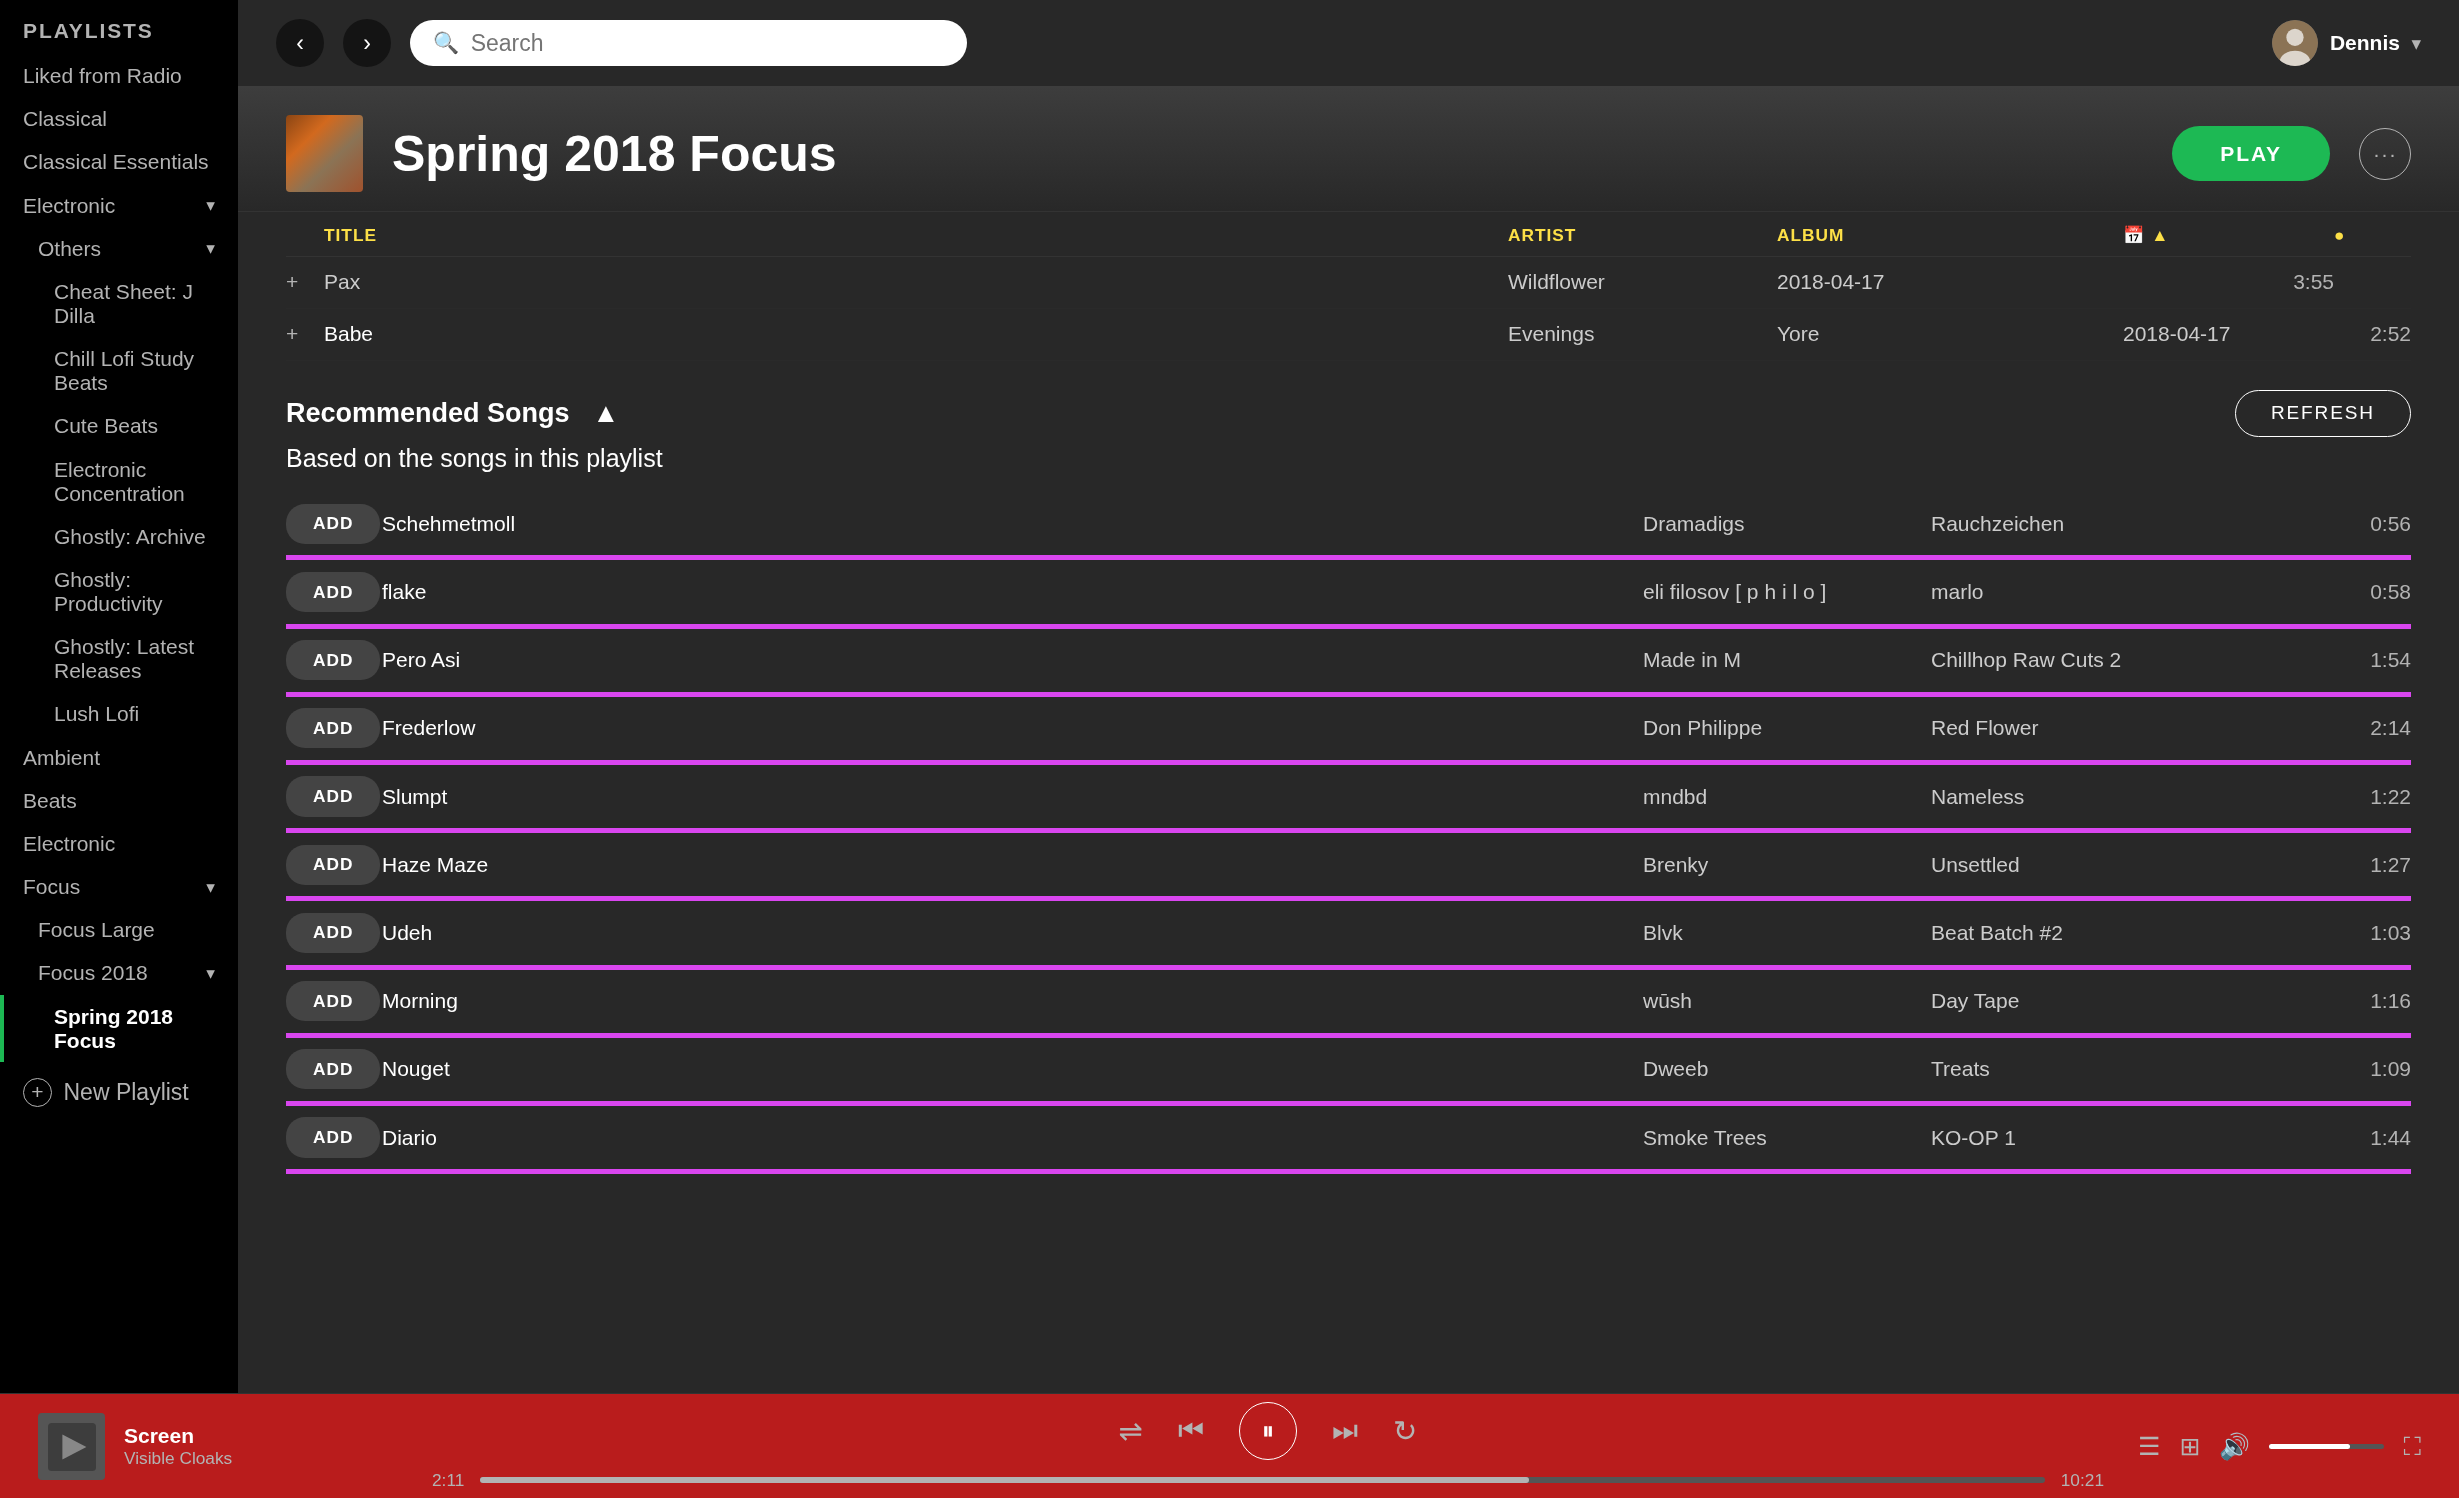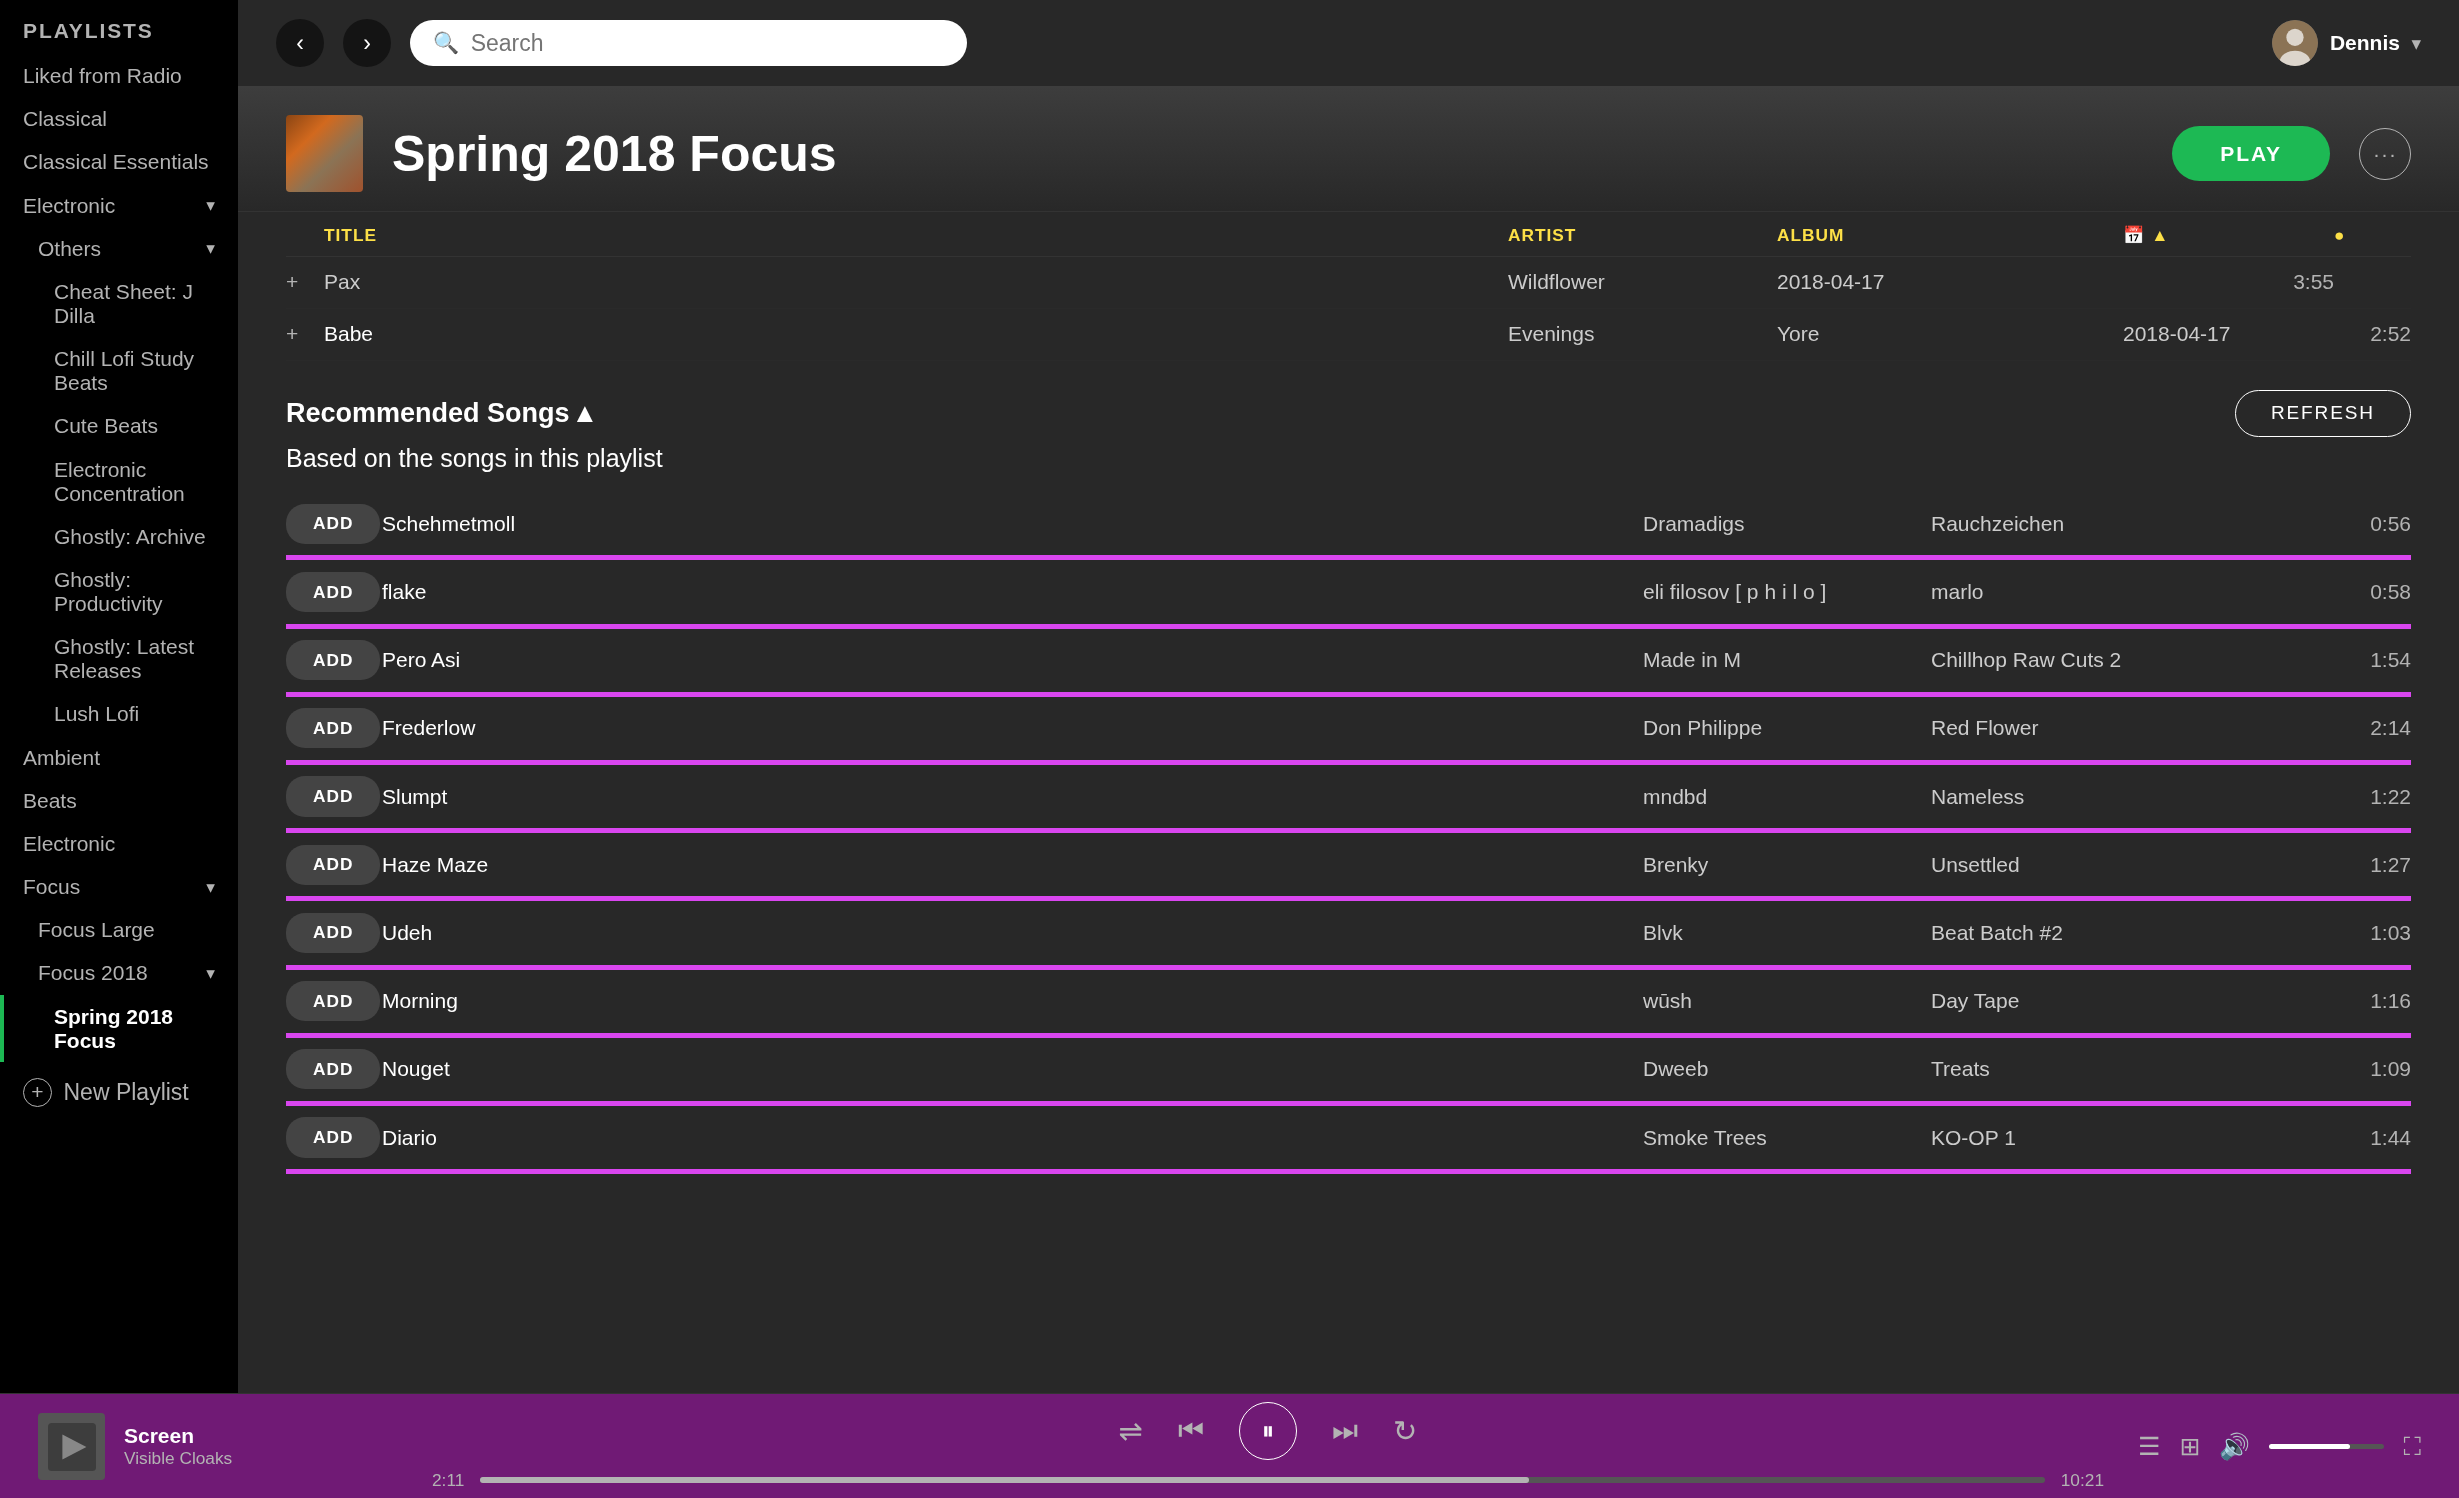--- a/index.html
+++ b/index.html
@@ -255,21 +255,21 @@
       display: flex;
       align-items: center;
       justify-content: space-between;
       margin-bottom: 7.7px;
     }
     .recommended-title {
       font-size: 27px;
       font-weight: 700;
       display: flex;
       align-items: center;
-      gap: 2px;
+      gap: 23px;
     }
     .recommended-subtitle {
       font-size: 25px;
       color: #ffffff;
       margin-bottom: 19px;
     }
     .refresh-btn {
       border: 1.9px solid #fff;
       background: transparent;
       color: #fff;
@@ -301,21 +301,21 @@
       font-weight: 700;
       letter-spacing: 1px;
       cursor: pointer;
       text-transform: uppercase;
     }
     .rec-title { color: #fff; }
     .rec-duration { text-align: right; color: #b3b3b3; }
 
     
     .player-bar {
-      background: #701a75;
+      background: #b91c1c;
       border-top: 1px solid #333;
       padding: 15.4px 38px;
       display: flex;
       align-items: center;
       gap: 29px;
       height: 106px;
     }
 
     .now-playing {
       display: flex;

